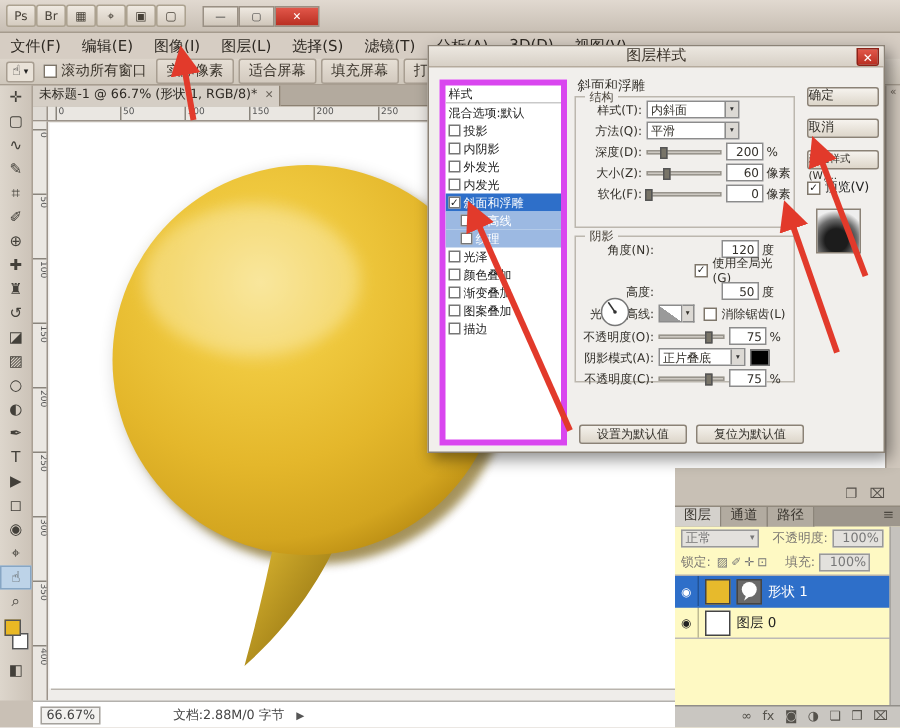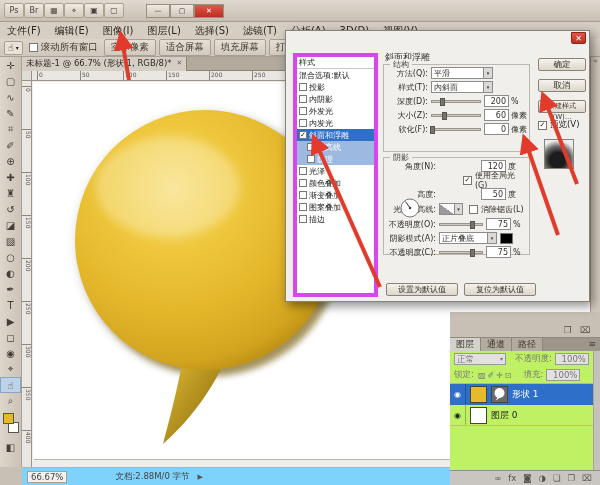--- a/index.html
+++ b/index.html
@@ -1,18 +1,18 @@
 <!DOCTYPE html>
 <html style="--sel: #2e6fc9; --selsub: #9cb9e2;"><head>
 <meta charset="utf-8">
 <style>
 *{margin:0;padding:0;box-sizing:border-box}
 html,body{width:600px;height:485px;overflow:hidden}
 body{position:relative;font-family:"DejaVu Sans","Liberation Sans",sans-serif;background:#c9c0b5;font-size:10px;color:#222}
-#titlebar{position:absolute;left:0;top:0;right:0;height:22px;background:linear-gradient(#e1d9d0,#c8bfb4);border-bottom:1px solid #a59b8e;display:flex;align-items:center;padding:0 4px;gap:14px;z-index:2}
+#titlebar{position:absolute;left:0;top:0;right:0;height:22px;background:linear-gradient(#e1d9d0,#c8bfb4);border-bottom:1px solid #a59b8e;display:flex;align-items:center;padding:0 4px;gap:3px;z-index:2}
 .tic{width:20px;height:15px;border:1px solid #aca290;background:linear-gradient(#efe9e1,#d5ccc0);font-size:8px;display:inline-flex;align-items:center;justify-content:center;border-radius:2px;color:#474138}
 #ws{margin-left:auto;display:flex;gap:2px;font-size:9.5px;align-items:center}
 .wsb{padding:1px 6px;border-radius:3px;color:#3b352c}
 .wsb.active{border:1px solid #8f8475;background:#b7ac9e;box-shadow:inset 0 1px 2px rgba(0,0,0,.3)}
 #winbtns{display:flex;margin-left:8px}
 .wb{width:24px;height:14px;border:1px solid #9a9084;background:linear-gradient(#efe9e1,#cfc6ba);font-size:7px;line-height:12px;text-align:center;color:#333}
 .wb.close{background:linear-gradient(#e2574a,#b92f22);color:#fff;width:30px}
 #menubar{position:absolute;top:22px;left:0;right:0;height:17px;background:#d6cdc3;display:flex;align-items:center;font-size:10px;z-index:2}
 .mi{padding:0 7px;color:#2d2822}
 #optionsbar{position:absolute;top:39px;left:0;right:0;height:18px;background:linear-gradient(#ddd5cb,#cfc7bb);border-bottom:1px solid #a89e91;display:flex;align-items:center;gap:6px;padding:0 4px;font-size:9.5px;z-index:2}
@@ -32,38 +32,38 @@
 .htick{position:absolute;top:0;height:10px;border-left:1px solid #8a857d;padding-left:1px;font-size:6px;color:#555}
 #rcorner{position:absolute;left:22px;top:71px;width:10px;height:10px;background:#dfdbd5;border-right:1px solid #9b938a;border-bottom:1px solid #9b938a;z-index:1}
 #vruler{position:absolute;left:22px;top:81px;width:10px;bottom:18px;background:#eae7e2;border-right:1px solid #9b938a;overflow:hidden;z-index:1}
 .vtick{position:absolute;left:0;width:10px;border-top:1px solid #8a857d;font-size:6px;color:#555;writing-mode:vertical-rl;padding-top:1px}
 #canvasarea{position:absolute;left:32px;top:81px;right:0;bottom:18px;background:#efedea;overflow:hidden}
 #page{position:absolute;left:1px;top:1px;width:560px;height:377px;background:#fff;box-shadow:1px 1px 0 #b9b4ad}
 #bubble{position:absolute;left:28px;top:14px}
 #rightdock{position:absolute;right:0;top:57px;width:10px;height:255px;background:#d2c9be;border-left:1px solid #a89e92;font-size:7px;text-align:center;color:#6b6258;z-index:3}
 #prestrip{position:absolute;left:450px;top:312px;right:0;height:26px;background:#c8c0b5;border-bottom:1px solid #91897d;display:flex;justify-content:flex-end;align-items:flex-end;gap:8px;padding:2px 10px;z-index:3}
 .psic{font-size:9px;color:#55504a}
-#lpanel{position:absolute;left:450px;top:338px;right:0;bottom:0;background:#bef264;z-index:3}
+#lpanel{position:absolute;left:450px;top:338px;right:0;bottom:0;background:#fef9c3;z-index:3}
 #ltabs{height:13px;background:#9d968c;display:flex;font-size:9px}
 .ltab{padding:0 6px;line-height:13px;background:#b2aba0;border-right:1px solid #8c857a;color:#3a362f}
 .ltab.active{background:#d4d1cc}
 .lmenu{margin-left:auto;padding:0 4px;color:#4a463f;line-height:13px}
 .blrow{display:flex;align-items:center;gap:3px;padding:2px 4px;font-size:8.5px;color:#7c7873}
 .msel{width:52px;height:12px;border:1px solid #999;background:#e3e1dd;display:flex;justify-content:space-between;padding:0 2px;line-height:10px;color:#777}
 .pvbox{width:34px;height:12px;border:1px solid #999;background:#e3e1dd;text-align:right;padding:0 2px;line-height:10px;color:#777}
 .lockic{font-size:8px;color:#777;padding:0 1px}
 #lrows{border-top:1px solid #b5b2ad}
 .lrow{height:21px;display:flex;align-items:center;border-bottom:1px solid #bdbab5;font-size:9px;gap:4px;padding-right:4px}
 .lrow.sel{background:var(--sel);color:#fff;border-bottom-color:var(--sel)}
 .leye{width:16px;align-self:stretch;border-right:1px solid rgba(0,0,0,.25);display:flex;align-items:center;justify-content:center;font-size:8px;flex:none}
 .lthumb{width:17px;height:17px;border:1px solid #444;background:#fff;flex:none}
 .lmask{width:17px;height:17px;border:1px solid #444;background:#6a6a6a;display:flex;align-items:center;justify-content:center;flex:none}
 #lbottom{position:absolute;bottom:0;left:0;right:0;height:15px;background:#c9c6c1;border-top:1px solid #918e89;display:flex;justify-content:flex-end;align-items:center;gap:7px;padding:0 8px;font-size:8.5px;color:#55524c}
 #lscroll{position:absolute;right:0;top:13px;bottom:15px;width:7px;background:#c5c2bd;border-left:1px solid #a8a5a0}
-#statusbar{position:absolute;left:22px;top:467px;width:428px;height:18px;background:#7dd3fc;border-top:1px solid #b3b1ad;display:flex;align-items:center;gap:8px;padding:0 5px;font-size:8.5px;color:#444;z-index:2}
+#statusbar{position:absolute;left:22px;top:467px;width:428px;height:18px;background:#ffffff;border-top:1px solid #b3b1ad;display:flex;align-items:center;gap:8px;padding:0 5px;font-size:8.5px;color:#444;z-index:2}
 #zoombox{border:1px solid #a5a29d;background:#f2f1ef;padding:0 3px;height:12px;line-height:10px}
 #dialog{position:absolute;left:285px;top:30px;width:305px;height:272px;background:#f1efec;border:1px solid #8b8276;box-shadow:3px 4px 10px rgba(0,0,0,.45);font-size:9px;z-index:10}
 .dtitle{height:14px;background:linear-gradient(#ece7e0,#d7d0c6);border-bottom:1px solid #b5ab9d;text-align:center;line-height:14px;font-size:10px;color:#3a332a}
 .dclose{position:absolute;right:3px;top:1px;width:15px;height:12px;background:linear-gradient(#e2574a,#b92f22);color:#fff;font-size:8px;line-height:11px;text-align:center;border:1px solid #8d2218;border-radius:0 0 2px 2px}
 #stylelist{position:absolute;left:7px;top:22px;width:85px;height:244px;background:#fff;border:4px solid #d946ef;overflow:hidden}
 .sli{height:12px;display:flex;align-items:center;gap:2px;padding:0 2px;font-size:8px;color:#222;white-space:nowrap}
 .sli.hdr{border-bottom:1px solid #c9c9c9}
 .sli.sel{background:var(--sel);color:#fff}
 .sli.sub{background:var(--selsub);color:#fff;padding-left:10px}
 .scb{width:8px;height:8px;border:1px solid #777;background:#fff;flex:none;font-size:7px;line-height:6px;text-align:center;color:#222}
@@ -82,21 +82,21 @@
 .slid i{position:absolute;top:-3px;width:5px;height:8px;background:#787468;border:1px solid #555;margin-left:-2px}
 .vbox{width:25px;height:12px;border:1px solid #8c8c8c;background:#fff;text-align:right;padding:0 2px;line-height:11px;margin-left:auto;flex:none}
 .unit{width:20px;padding-left:2px;flex:none}
 .rdo{width:8px;height:8px;border:1px solid #777;border-radius:50%;background:#fff;margin:0 2px;flex:none}
 .rdo.on{background:radial-gradient(circle,#333 0 2px,#fff 2.5px)}
 #dial{position:absolute;left:16px;top:40px}
 .ct{width:16px;height:12px;border:1px solid #8c8c8c;background:linear-gradient(to top right,#9a9a9a 48%,#fff 49%);flex:none}
 .ctda{width:8px;height:12px;background:#dcd9d4;border:1px solid #8c8c8c;border-left:none;font-size:5px;line-height:10px;text-align:center;flex:none}
 .sw{width:13px;height:11px;border:1px solid #777;margin-left:3px;flex:none}
 .fbtn{position:absolute;top:252px;height:13px;width:72px;border:1px solid #8b8276;background:linear-gradient(#f4f1ec,#ddd6ca);font-size:8px;text-align:center;line-height:11px;border-radius:2px;color:#33302a}
-.rbtn{position:absolute;left:252px;width:48px;height:13px;border:1px solid #8b8276;background:linear-gradient(#f6f3ee,#ddd6ca);font-size:8.5px;text-align:center;line-height:11px;border-radius:2px;color:#33302a}
+.rbtn{position:absolute;left:252px;width:48px;height:13px;border:1px solid #8b8276;background:linear-gradient(#f6f3ee,#ddd6ca);font-size:8.5px;text-align:left;line-height:11px;border-radius:2px;color:#33302a}
 #prevrow{position:absolute;left:252px;top:88px;display:flex;align-items:center;font-size:8.5px}
 #pthumb{position:absolute;left:258px;top:108px;width:30px;height:30px;border:1px solid #8b8276;background:radial-gradient(circle at 45% 72%,#1c1c1c 0 30%,#6e6e6e 55%,#eee 78%)}
 #arrows{position:absolute;left:0;top:0;width:600px;height:485px;z-index:30;pointer-events:none}
 .lname{overflow:hidden;white-space:nowrap}
 </style>
 </head>
 <body>
 
 <div id="titlebar">
   <span id="ti"><span class="tic">Ps</span><span class="tic">Br</span><span class="tic">▦</span><span class="tic">⌖</span><span class="tic">▣</span><span class="tic">▢</span></span>
@@ -288,20 +288,21 @@
     </div>
 </div>
 
 <div id="statusbar">
   <span id="zoombox">66.67%</span>
   <span id="docinfo" style="margin-left:40px">文档:2.88M/0 字节</span>
   <span style="font-size:7px;color:#555">▶</span>
 </div>
 
 <div id="dialog">
+  <div class="dtitle">图层样式</div>
   <span class="dclose">✕</span>
   <div id="stylelist">
       <div class="sli hdr">样式</div>
       <div class="sli">
         <span>混合选项:默认</span>
       </div>
       <div class="sli">
         <span class="scb"></span>
         <span>投影</span>
       </div>
@@ -348,30 +349,30 @@
       <div class="sli">
         <span class="scb"></span>
         <span>描边</span>
       </div>
     </div>
   <div class="ptitle">斜面和浮雕</div>
 
   <div class="fs" id="fs1">
     <span class="leg">结构</span>
     <div class="frow">
+      <span class="flab">样式(T):</span>
+      <span class="dsel w64">
+        <span>内斜面</span>
+        <span class="da">▾</span>
+      </span>
+    </div>
+    <div class="frow">
       <span class="flab">方法(Q):</span>
       <span class="dsel w64">
         <span>平滑</span>
-        <span class="da">▾</span>
-      </span>
-    </div>
-    <div class="frow">
-      <span class="flab">样式(T):</span>
-      <span class="dsel w64">
-        <span>内斜面</span>
         <span class="da">▾</span>
       </span>
     </div>
     <div class="frow">
       <span class="flab">深度(D):</span>
       <span class="slid">
           <i style="left: 20%;"></i>
         </span>
       <span class="vbox">200</span>
       <span class="unit">%</span>

